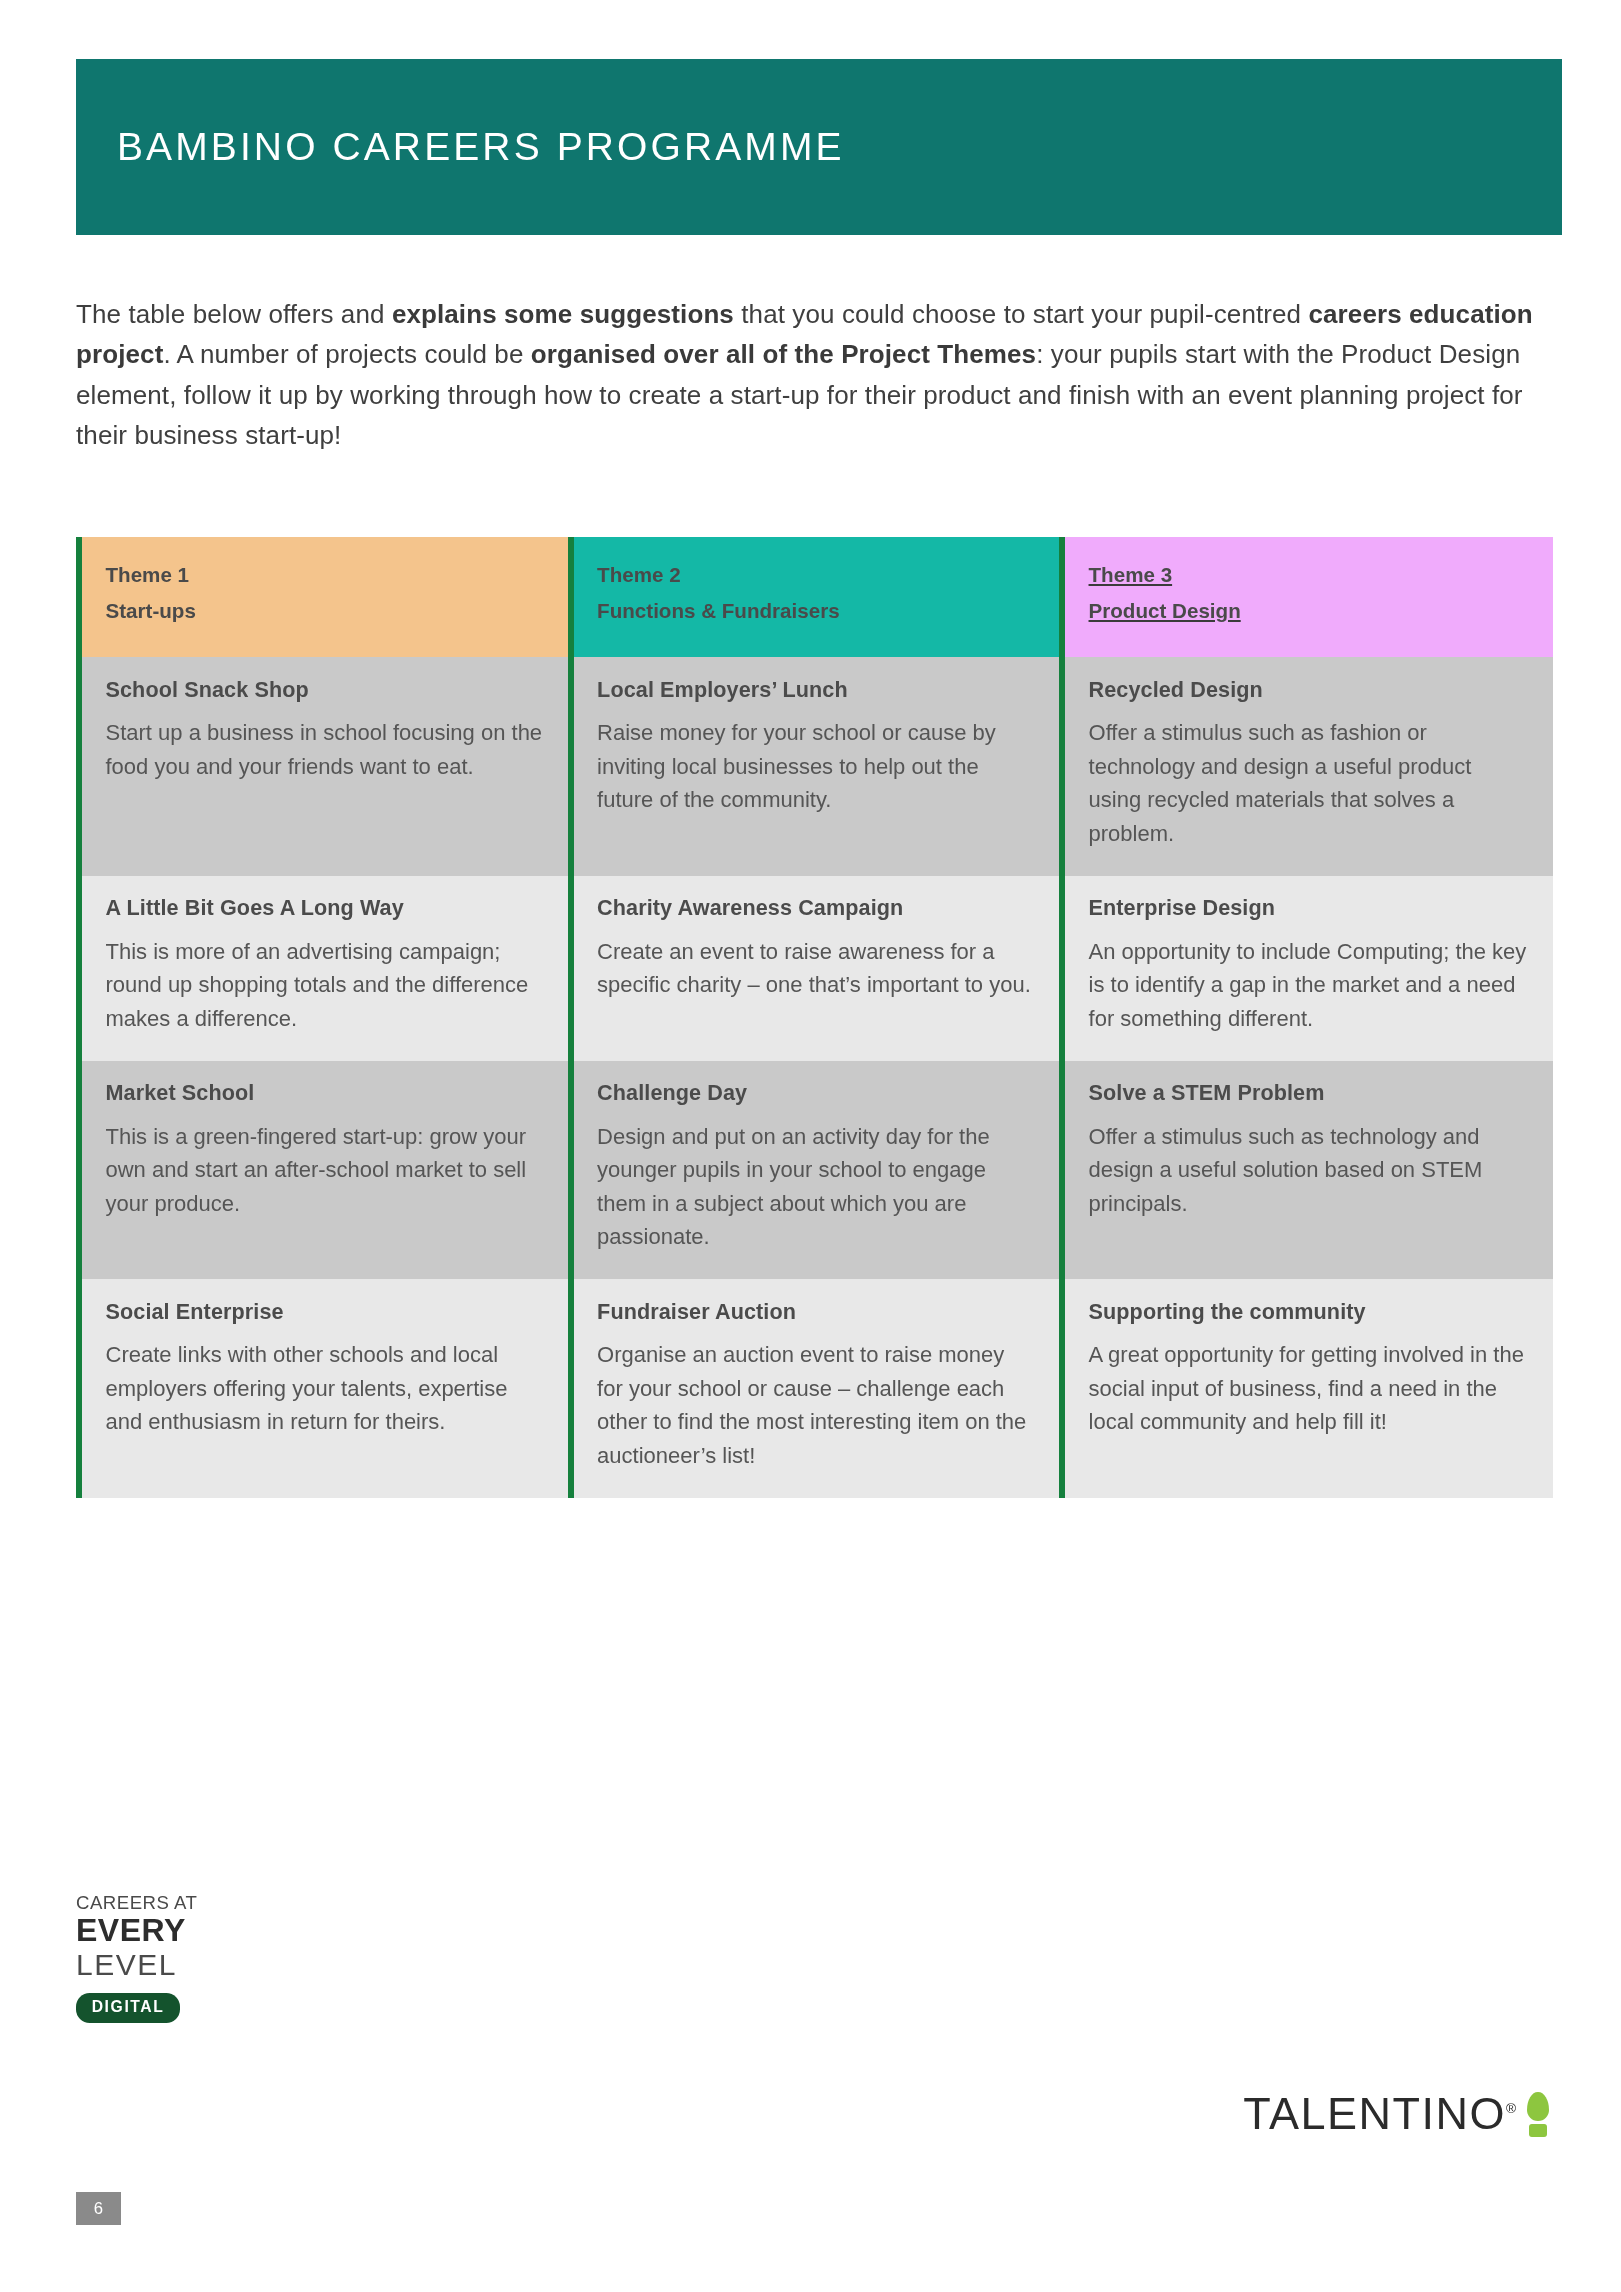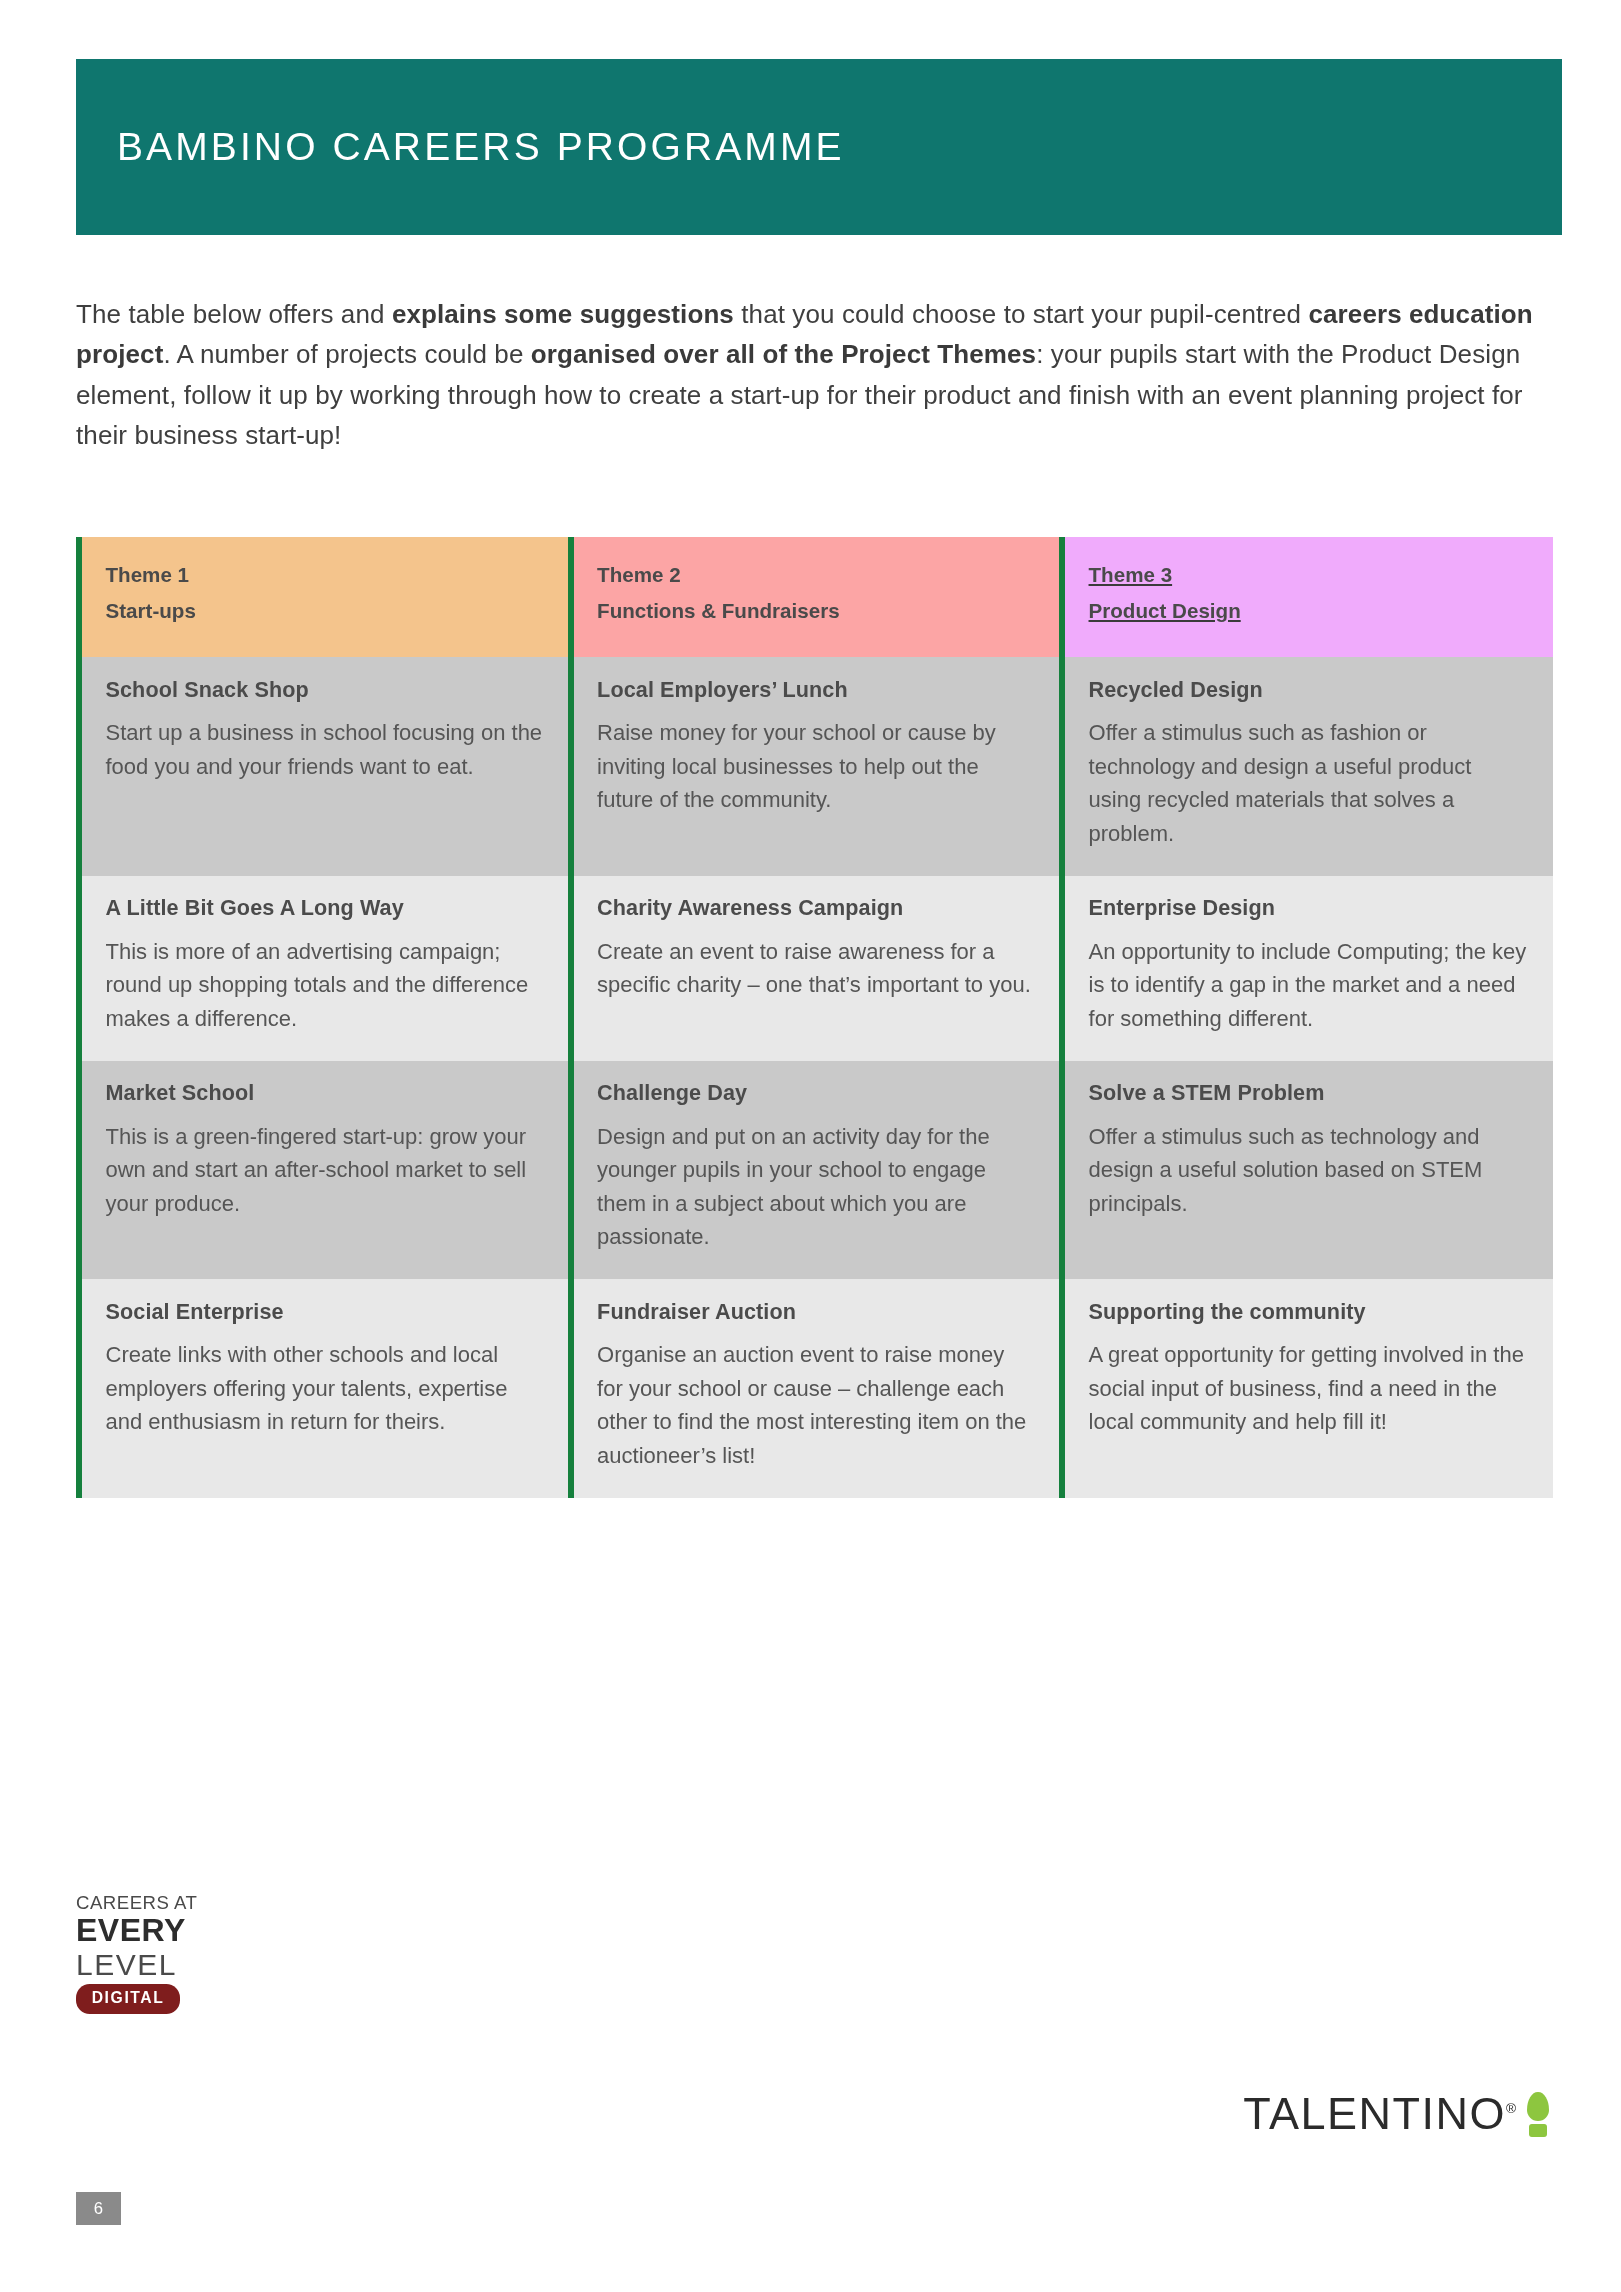--- a/index.html
+++ b/index.html
@@ -64,21 +64,21 @@
     padding: 19.6px 23.5px 25.5px 23.5px;
     border-left: 6px solid #15803d;
     border-right: 1px solid #ffffff;
   }
   .th-cell {
     height: 120px;
     vertical-align: top;
     padding-top: 25.5px;
   }
   .th-1 { background: #f4c48c; }
-  .th-2 { background: #fca5a5; }
+  .th-2 { background: #14b8a6; }
   .th-3 { background: #f0abfc; text-decoration: underline; }
   .th-label {
     font-size: 20.6px;
     font-weight: bold;
     color: #4a4a4a;
     line-height: 1.75;
   }
   .row-shade td { background: #c9c9c9; }
   .row-light td { background: #e8e8e8; }
 
@@ -115,23 +115,23 @@
     color: #2d2d2d;
     line-height: 1.05;
   }
   .cl-3 {
     font-size: 30px;
     letter-spacing: 1.5px;
     color: #4a4a4a;
     line-height: 1.1;
   }
   .cl-badge {
-    margin-top: 3px;
+    margin-top: 12px;
     display: inline-block;
-    background: #7f1d1d;
+    background: #14532d;
     color: #ffffff;
     font-size: 15.7px;
     font-weight: bold;
     letter-spacing: 1.6px;
     padding: 5.9px 15.7px 6.9px 15.7px;
     border-radius: 13.7px;
   }
 
   .talentino-logo {
     position: absolute;

